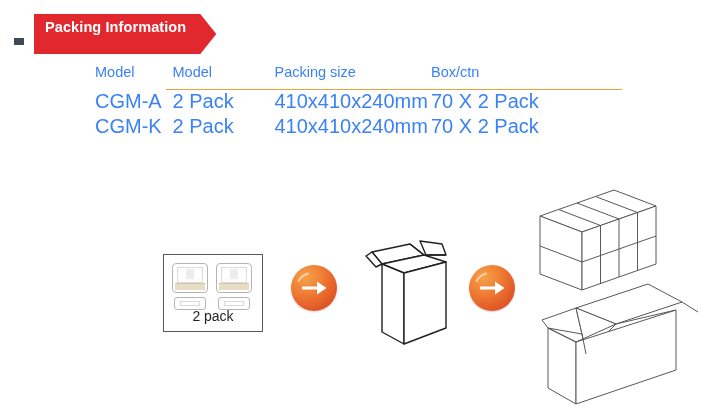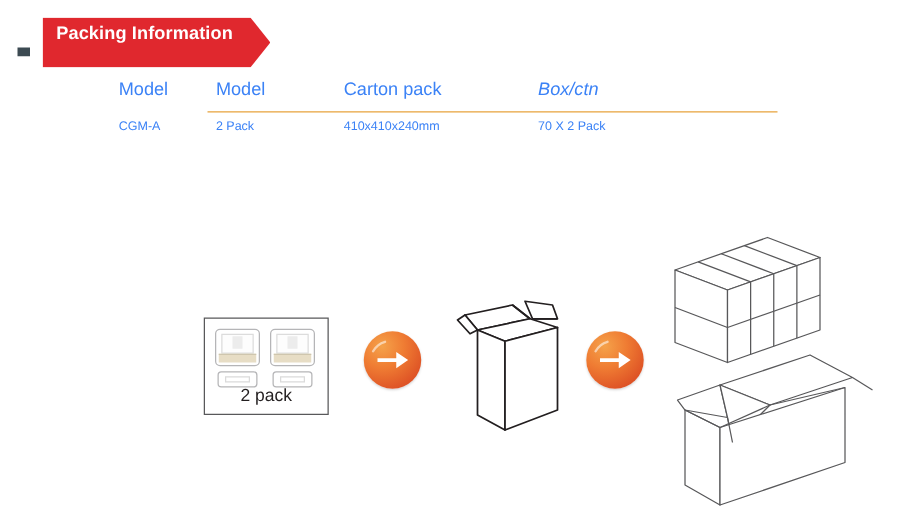--- a/index.html
+++ b/index.html
@@ -67,27 +67,27 @@
     color: #3b82f6;
   }
   #packing-table th {
     height: 25px;
     vertical-align: top;
     font-size: 14.5px;
   }
   #packing-table tbody td {
     height: 25px;
     vertical-align: middle;
-    font-size: 10px;
+    font-size: 20px;
     margin-left: 39px;
   }
   .col-model  { width: 76px; }
   .col-pack   { width: 100px; }
   .col-carton { width: 152px; }
-  .col-box    { width: 200px; font-style: italic; }
+  .col-box    { width: 200px; }
 
   #header-rule {
     position: absolute;
     left: 166px;
     top: 89px;
     width: 456px;
     height: 1px;
     background: #e8a33d;
   }
 
@@ -211,27 +211,33 @@
 <div id="banner-wrap">
   <div id="banner-shadow-tab"></div>
   <div id="banner">Packing Information</div>
 </div>
 
 <table id="packing-table">
   <thead>
     <tr>
       <th class="col-model">Model</th>
       <th class="col-pack">Model</th>
-      <th class="col-carton">Carton pack</th>
+      <th class="col-carton">Packing size</th>
       <th class="col-box">Box/ctn</th>
     </tr>
   </thead>
   <tbody>
     <tr>
       <td>CGM-A</td>
+      <td>2 Pack</td>
+      <td>410x410x240mm</td>
+      <td>70 X 2 Pack</td>
+    </tr>
+    <tr>
+      <td>CGM-K</td>
       <td>2 Pack</td>
       <td>410x410x240mm</td>
       <td>70 X 2 Pack</td>
     </tr>
   </tbody>
 </table>
 <div id="header-rule"></div>
 
 <div class="illus" id="twopack-card">
   <div class="mini-product left">

